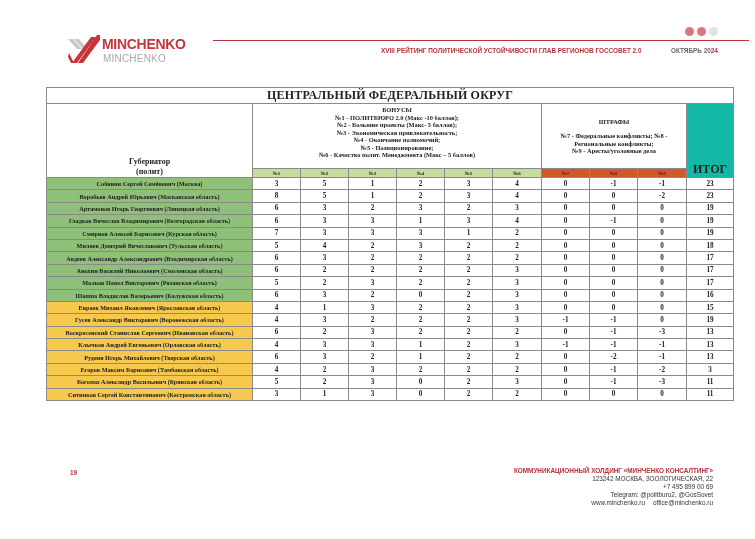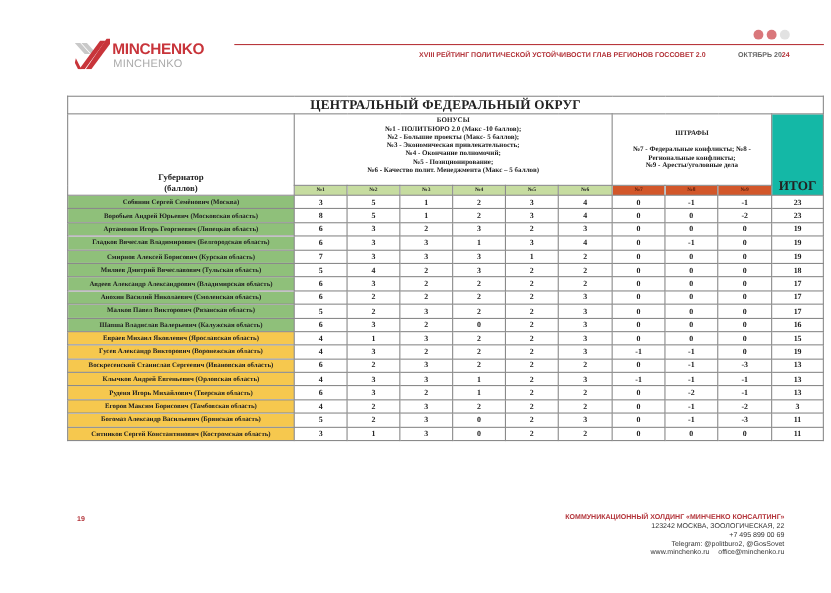--- a/index.html
+++ b/index.html
@@ -8,21 +8,21 @@
   .logo-mark { position:absolute; left:0; top:2px; width:32px; height:28px; }
   .logo-title { position:absolute; left:34px; top:2px; font-family:"Liberation Sans", sans-serif; font-weight:bold; font-size:14px; color:#c8343a; letter-spacing:-0.3px; line-height:18px; }
   .logo-sub { position:absolute; left:35px; top:20px; font-family:"Liberation Sans", sans-serif; font-size:10px; color:#a9a9a9; line-height:11px; letter-spacing:0.2px; }
   .top-line { position:absolute; left:213px; top:40px; width:536px; height:1px; background:#b8373c; }
   .dots { position:absolute; left:685px; top:27px; display:flex; gap:3px; }
   .dot { width:9px; height:9px; border-radius:50%; }
   .header-caption { position:absolute; left:381px; top:47px; font-family:"Liberation Sans", sans-serif; font-weight:bold; font-size:6.4px; color:#b3343a; white-space:nowrap; }
   .header-date { position:absolute; left:671px; top:47px; font-family:"Liberation Sans", sans-serif; font-weight:bold; font-size:6.4px; color:#666; white-space:nowrap; }
   .header-date b { color:#b3343a; }
 
-  table.grid { position:absolute; left:61px; top:87px; width:687px; border-collapse:collapse; table-layout:fixed; }
+  table.grid { position:absolute; left:46px; top:87px; width:687px; border-collapse:collapse; table-layout:fixed; }
   table.grid td { border:1px solid #8a8a8a; padding:0; text-align:center; font-weight:bold; color:#222; overflow:hidden; white-space:nowrap; }
   .t-title { height:14px; font-size:12px; letter-spacing:0.2px; }
   .t-gov { font-size:8px; line-height:10px; vertical-align:bottom; padding-bottom:0 !important; }
   .t-bonus { font-size:6.4px; line-height:7.5px; vertical-align:top; padding-top:2px !important; white-space:normal !important; }
   .t-pen { font-size:6.4px; line-height:7.5px; white-space:normal !important; }
   .t-itog { background:#14b8a6; font-size:12px; vertical-align:bottom; }
   .sub-g { background:#c6dca0; font-size:5px; height:8px; }
   .sub-r { background:#d2572a; font-size:5px; height:8px; color:#5a1d0a !important; }
   tr.row td { height:11.4px; font-size:7.2px; }
   tr.row td.name { font-size:6.2px; }
@@ -72,21 +72,21 @@
       <col style="width:49px">
     <col style="width:47px">
   </colgroup>
   <tbody id="tbody">
     <tr>
       <td colspan="11" class="t-title">ЦЕНТРАЛЬНЫЙ ФЕДЕРАЛЬНЫЙ ОКРУГ</td>
     </tr>
     <tr>
       <td rowspan="2" class="t-gov" style="height:72px;">
         <div>Губернатор</div>
-        <div>(баллов)</div>
+        <div>(полит)</div>
       </td>
       <td colspan="6" class="t-bonus" style="height:62px;">
         <div>БОНУСЫ</div>
         <div>№1 - ПОЛИТБЮРО 2.0 (Макс -10 баллов);</div>
         <div>№2 - Большие проекты (Макс- 5 баллов);</div>
         <div>№3 - Экономическая привлекательность;</div>
         <div>№4 - Окончание полномочий;</div>
         <div>№5 - Позиционирование;</div>
         <div>№6 - Качество полит. Менеджмента (Макс – 5 баллов)</div>
       </td>

